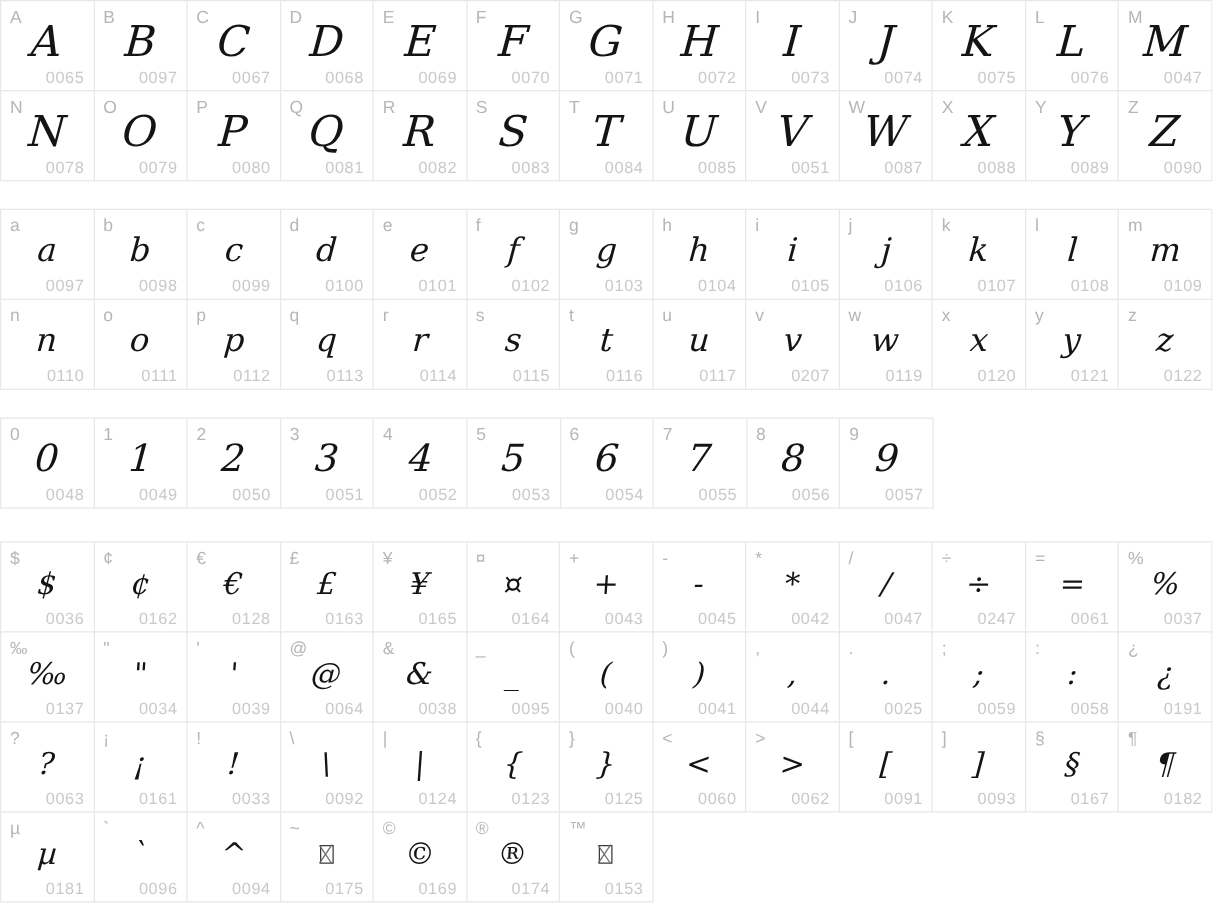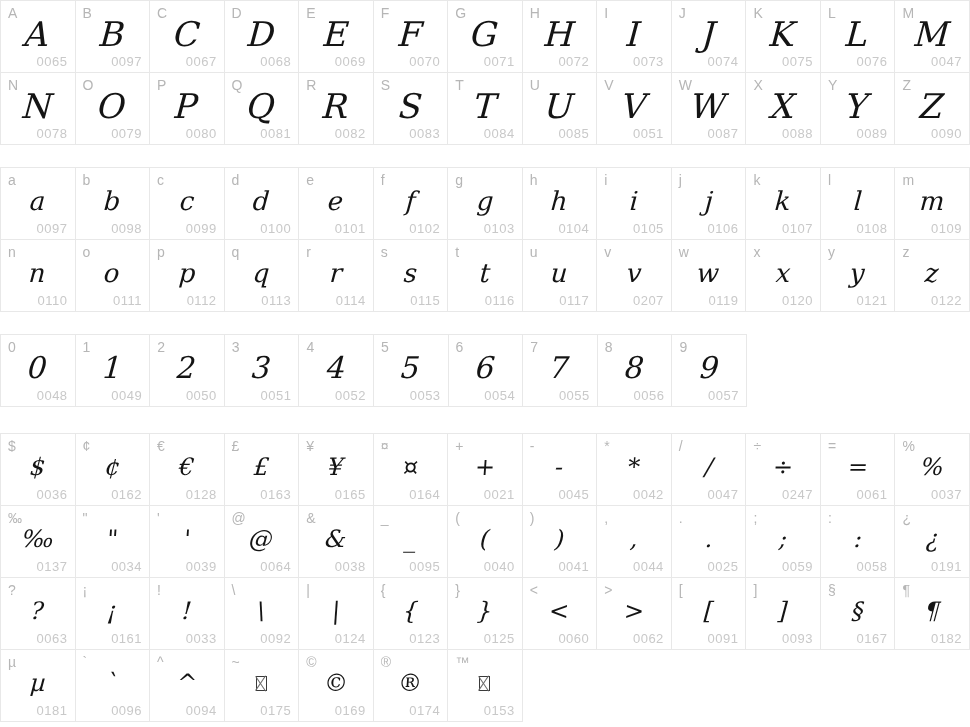--- a/index.html
+++ b/index.html
@@ -385,21 +385,21 @@
         <span class="code">0165</span>
       </div>
       <div class="cell">
         <span class="lbl">¤</span>
         <span class="glyph">¤</span>
         <span class="code">0164</span>
       </div>
       <div class="cell">
         <span class="lbl">+</span>
         <span class="glyph">+</span>
-        <span class="code">0021</span>
+        <span class="code">0043</span>
       </div>
       <div class="cell">
         <span class="lbl">-</span>
         <span class="glyph">-</span>
         <span class="code">0045</span>
       </div>
       <div class="cell">
         <span class="lbl">*</span>
         <span class="glyph">*</span>
         <span class="code">0042</span>

